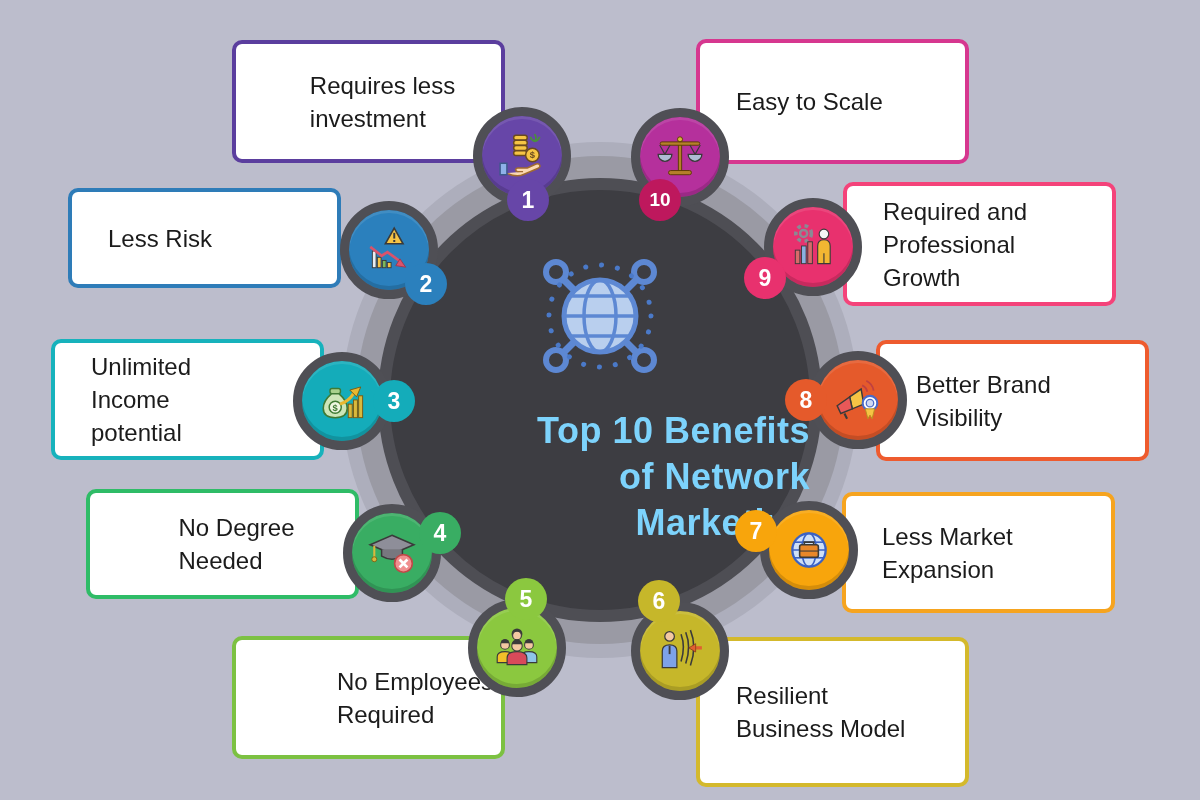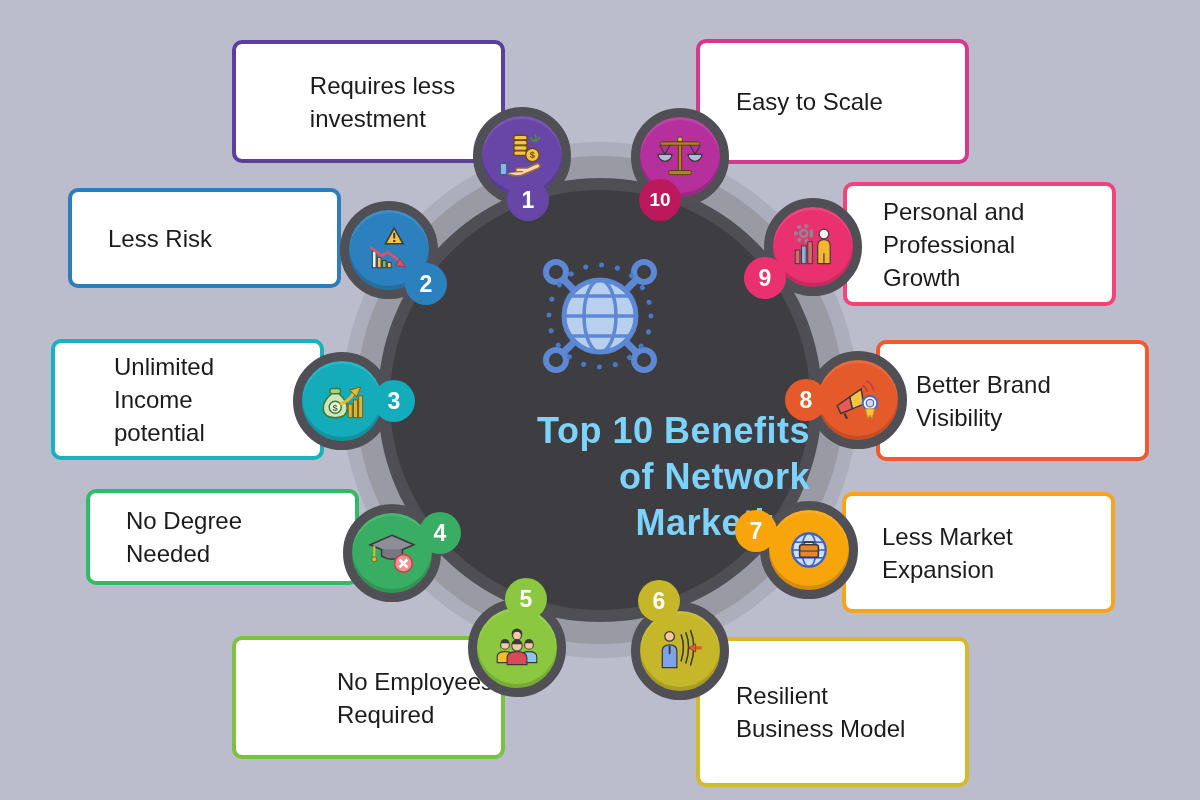--- a/index.html
+++ b/index.html
@@ -29,21 +29,21 @@
     border:4px solid;border-radius:10px;box-sizing:border-box;
     display:flex;align-items:center;
   }
   .box-label{
     font-size:24px;line-height:33px;color:#1b1b1b;
     white-space:pre-line;padding:0 8px 0 36px;
   }
   .box1{left:232px;top:40px;height:123px;justify-content:center;}
   .box2{left:68px;top:188px;height:100px;}
   .box3{left:51px;top:339px;height:121px;}
-  .box4{left:86px;top:489px;height:96px;}
+  .box4{left:86px;top:489px;height:110px;justify-content:center;}
   .box5{left:232px;top:636px;height:123px;}
   .box6{left:696px;top:637px;height:150px;}
   .box7{left:842px;top:492px;height:121px;}
   .box8{left:876px;top:340px;height:121px;}
   .box9{left:843px;top:182px;height:124px;}
   .box10{left:696px;top:39px;height:125px;}
   
   .icon-circle{
     position:absolute;width:98px;height:98px;border-radius:50%;
     border:9px solid #4f4f55;box-sizing:border-box;
@@ -101,21 +101,21 @@
 Marketing</div>
   </div>
 
   <div class="box box1" style="border-color: rgb(91, 62, 158);">
     <div class="box-label">Requires less
 investment</div>
     </div>
   <div class="box box2" style="border-color: rgb(46, 124, 184);">
     <div class="box-label">Less Risk</div>
     </div>
-  <div class="box box3" style="border-color: rgb(23, 178, 188); padding-left: 23px;">
+  <div class="box box3" style="border-color: rgb(23, 178, 188);">
     <div class="box-label">Unlimited
 Income
 potential</div>
     </div>
   <div class="box box4" style="border-color: rgb(47, 188, 103);">
     <div class="box-label">No Degree
 Needed</div>
     </div>
   <div class="box box5" style="border-color: rgb(124, 193, 66); justify-content: flex-end;">
     <div class="box-label">No Employees
@@ -127,21 +127,21 @@
     </div>
   <div class="box box7" style="border-color: rgb(246, 164, 31);">
     <div class="box-label">Less Market
 Expansion</div>
     </div>
   <div class="box box8" style="border-color: rgb(238, 91, 46);">
     <div class="box-label">Better Brand
 Visibility</div>
     </div>
   <div class="box box9" style="border-color: rgb(244, 67, 122);">
-    <div class="box-label">Personal and
+    <div class="box-label">Required and
 Professional
 Growth</div>
     </div>
   <div class="box box10" style="border-color: rgb(214, 55, 143);">
     <div class="box-label">Easy to Scale</div>
     </div>
 
   <div class="icon-circle c1" style="background: rgb(103, 70, 168);">
     <svg class="item-icon" viewBox="0 0 48 48">
       <g stroke="#6b4a1e" stroke-width="1.4">

